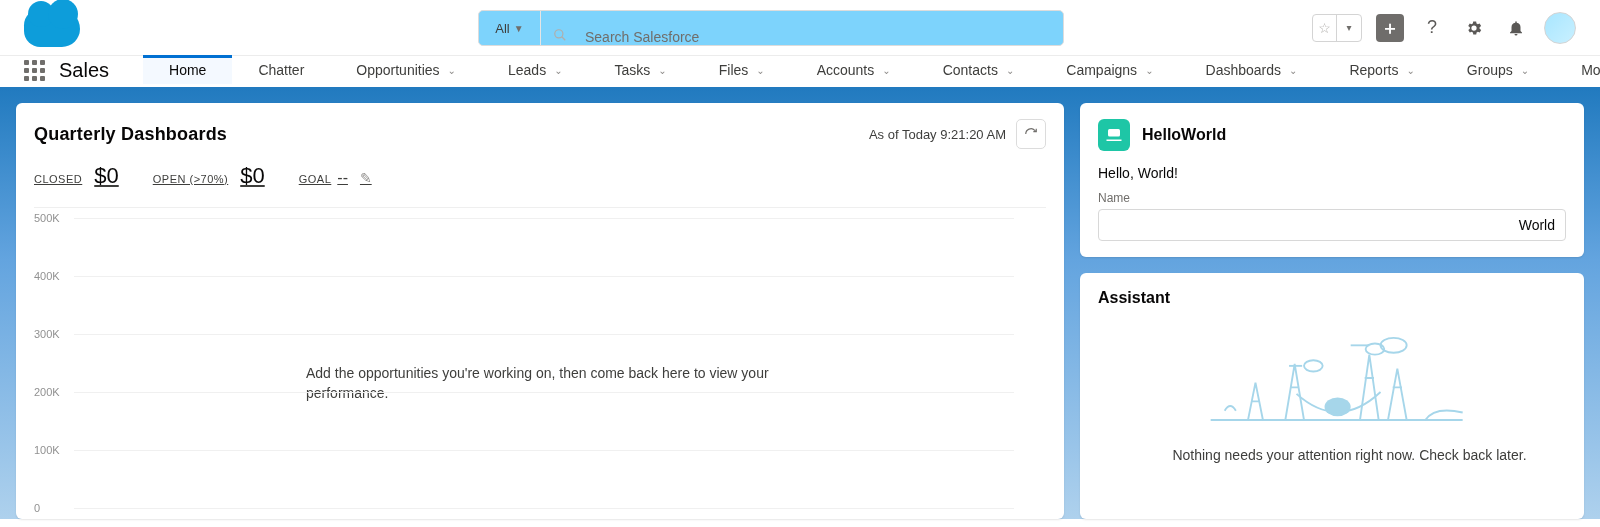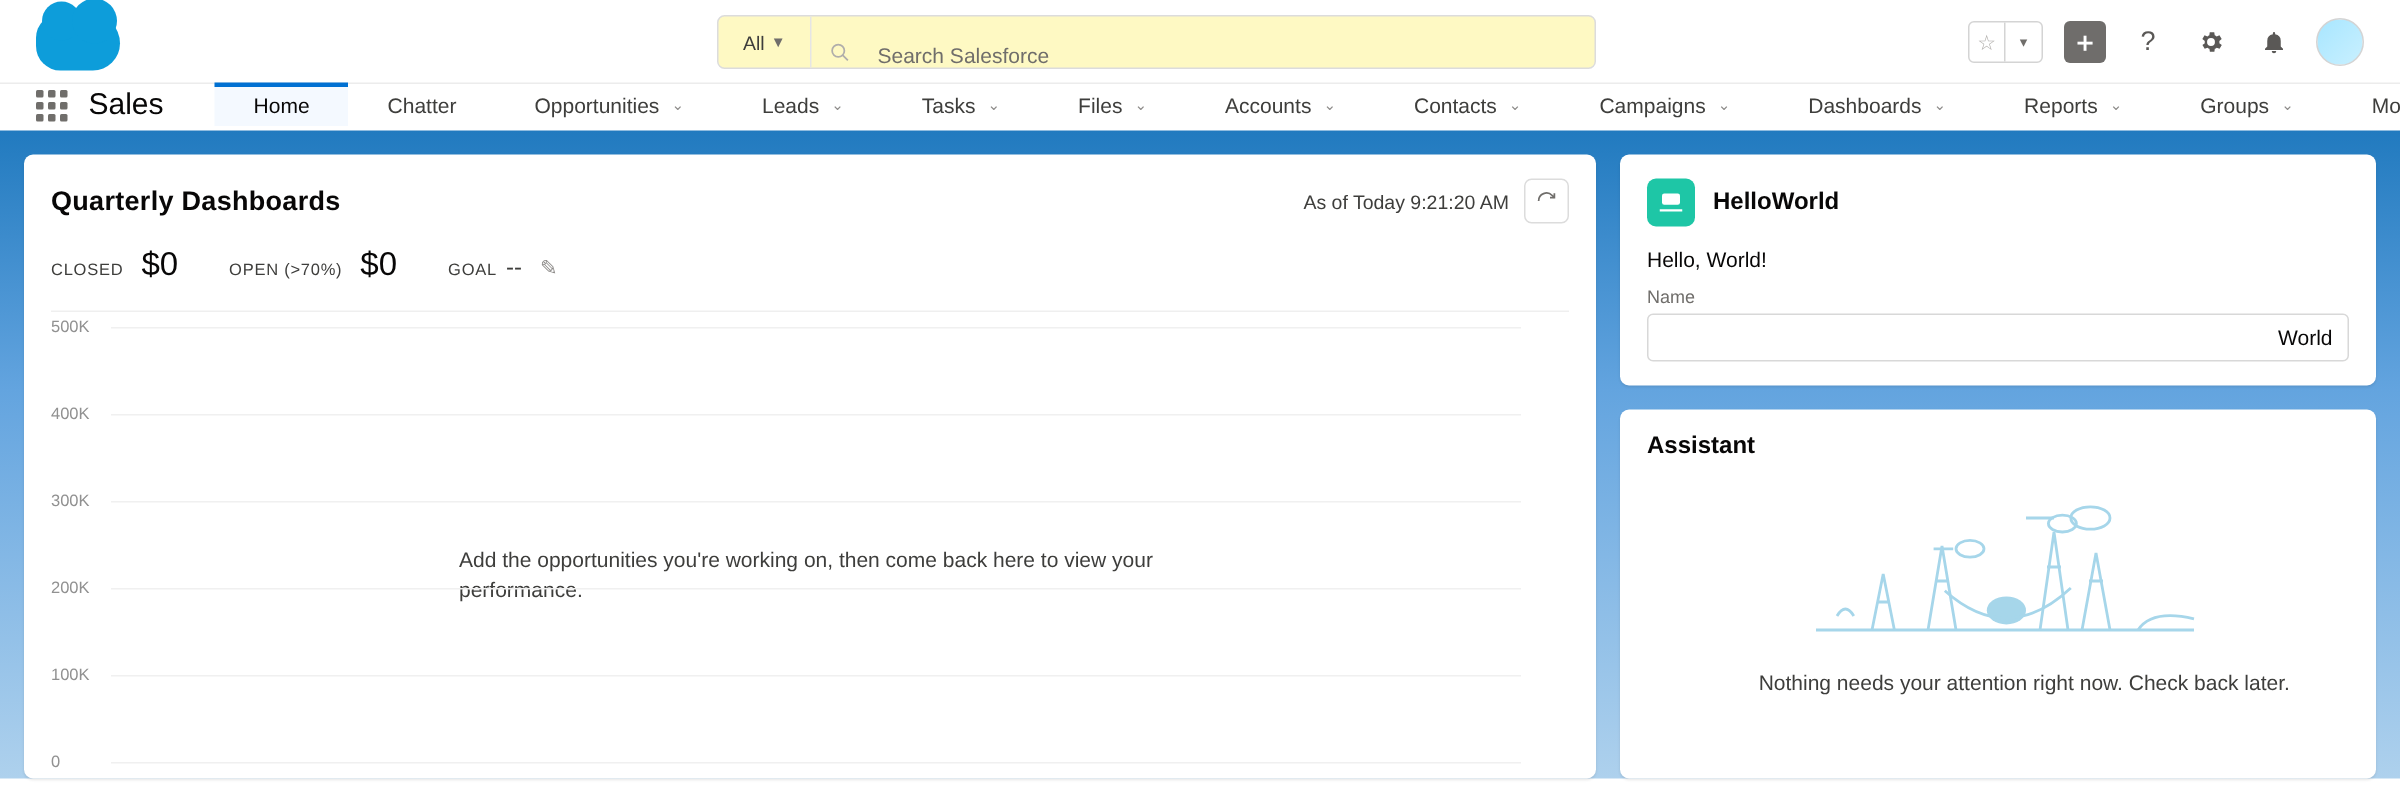--- a/index.html
+++ b/index.html
@@ -34,21 +34,21 @@
 
   .search-wrap {
     position: absolute;
     left: 478px;
     top: 10px;
     display: flex;
     width: 586px;
     height: 36px;
     border: 1px solid #dcdcdc;
     border-radius: 5px;
-    background: #fef9c3;
+    background: #7dd3fc;
     align-items: stretch;
   }
   .search-scope {
     width: 62px;
     display:flex; align-items:center; justify-content:center;
     gap:4px;
     border-right:1px solid #e5e5e5;
     font-size:13px; color:#3e3e3c;
     cursor:pointer;
   }
@@ -153,21 +153,21 @@
   .qp-head h2 { font-size:18px; font-weight:700; letter-spacing:.2px; }
   .qp-head .right { display:flex; align-items:center; gap:10px; font-size:13px; color:#3e3e3c; }
   .refresh-btn {
     width:30px; height:30px; border:1px solid #dcdcdc; border-radius:5px;
     display:flex; align-items:center; justify-content:center; font-size:14px;
     color:#706e6b; cursor:pointer;
   }
 
   .qp-metrics {
     display:flex; align-items:baseline; gap:34px; margin-top:14px;
-    font-size:13px; color:#3e3e3c;
+    font-size:13px; color:#3e3e3c;text-decoration:underline;
   }
   .qp-metrics .lbl { font-size:11px; letter-spacing:.5px; color:#3e3e3c; }
   .qp-metrics .val { font-size:22px; font-weight:400; color:#080707; margin-left:6px; }
   .qp-metrics .group { display:flex; align-items:baseline; gap:6px; }
   .qp-metrics .goal-dash { font-size:16px; color:#3e3e3c; }
   .qp-metrics .pencil { color:#8d8b89; font-size:14px; margin-left:6px; cursor:pointer; }
 
   .qp-body {
     margin-top:18px; border-top:1px solid #efefef;
     position:relative; flex:1;

